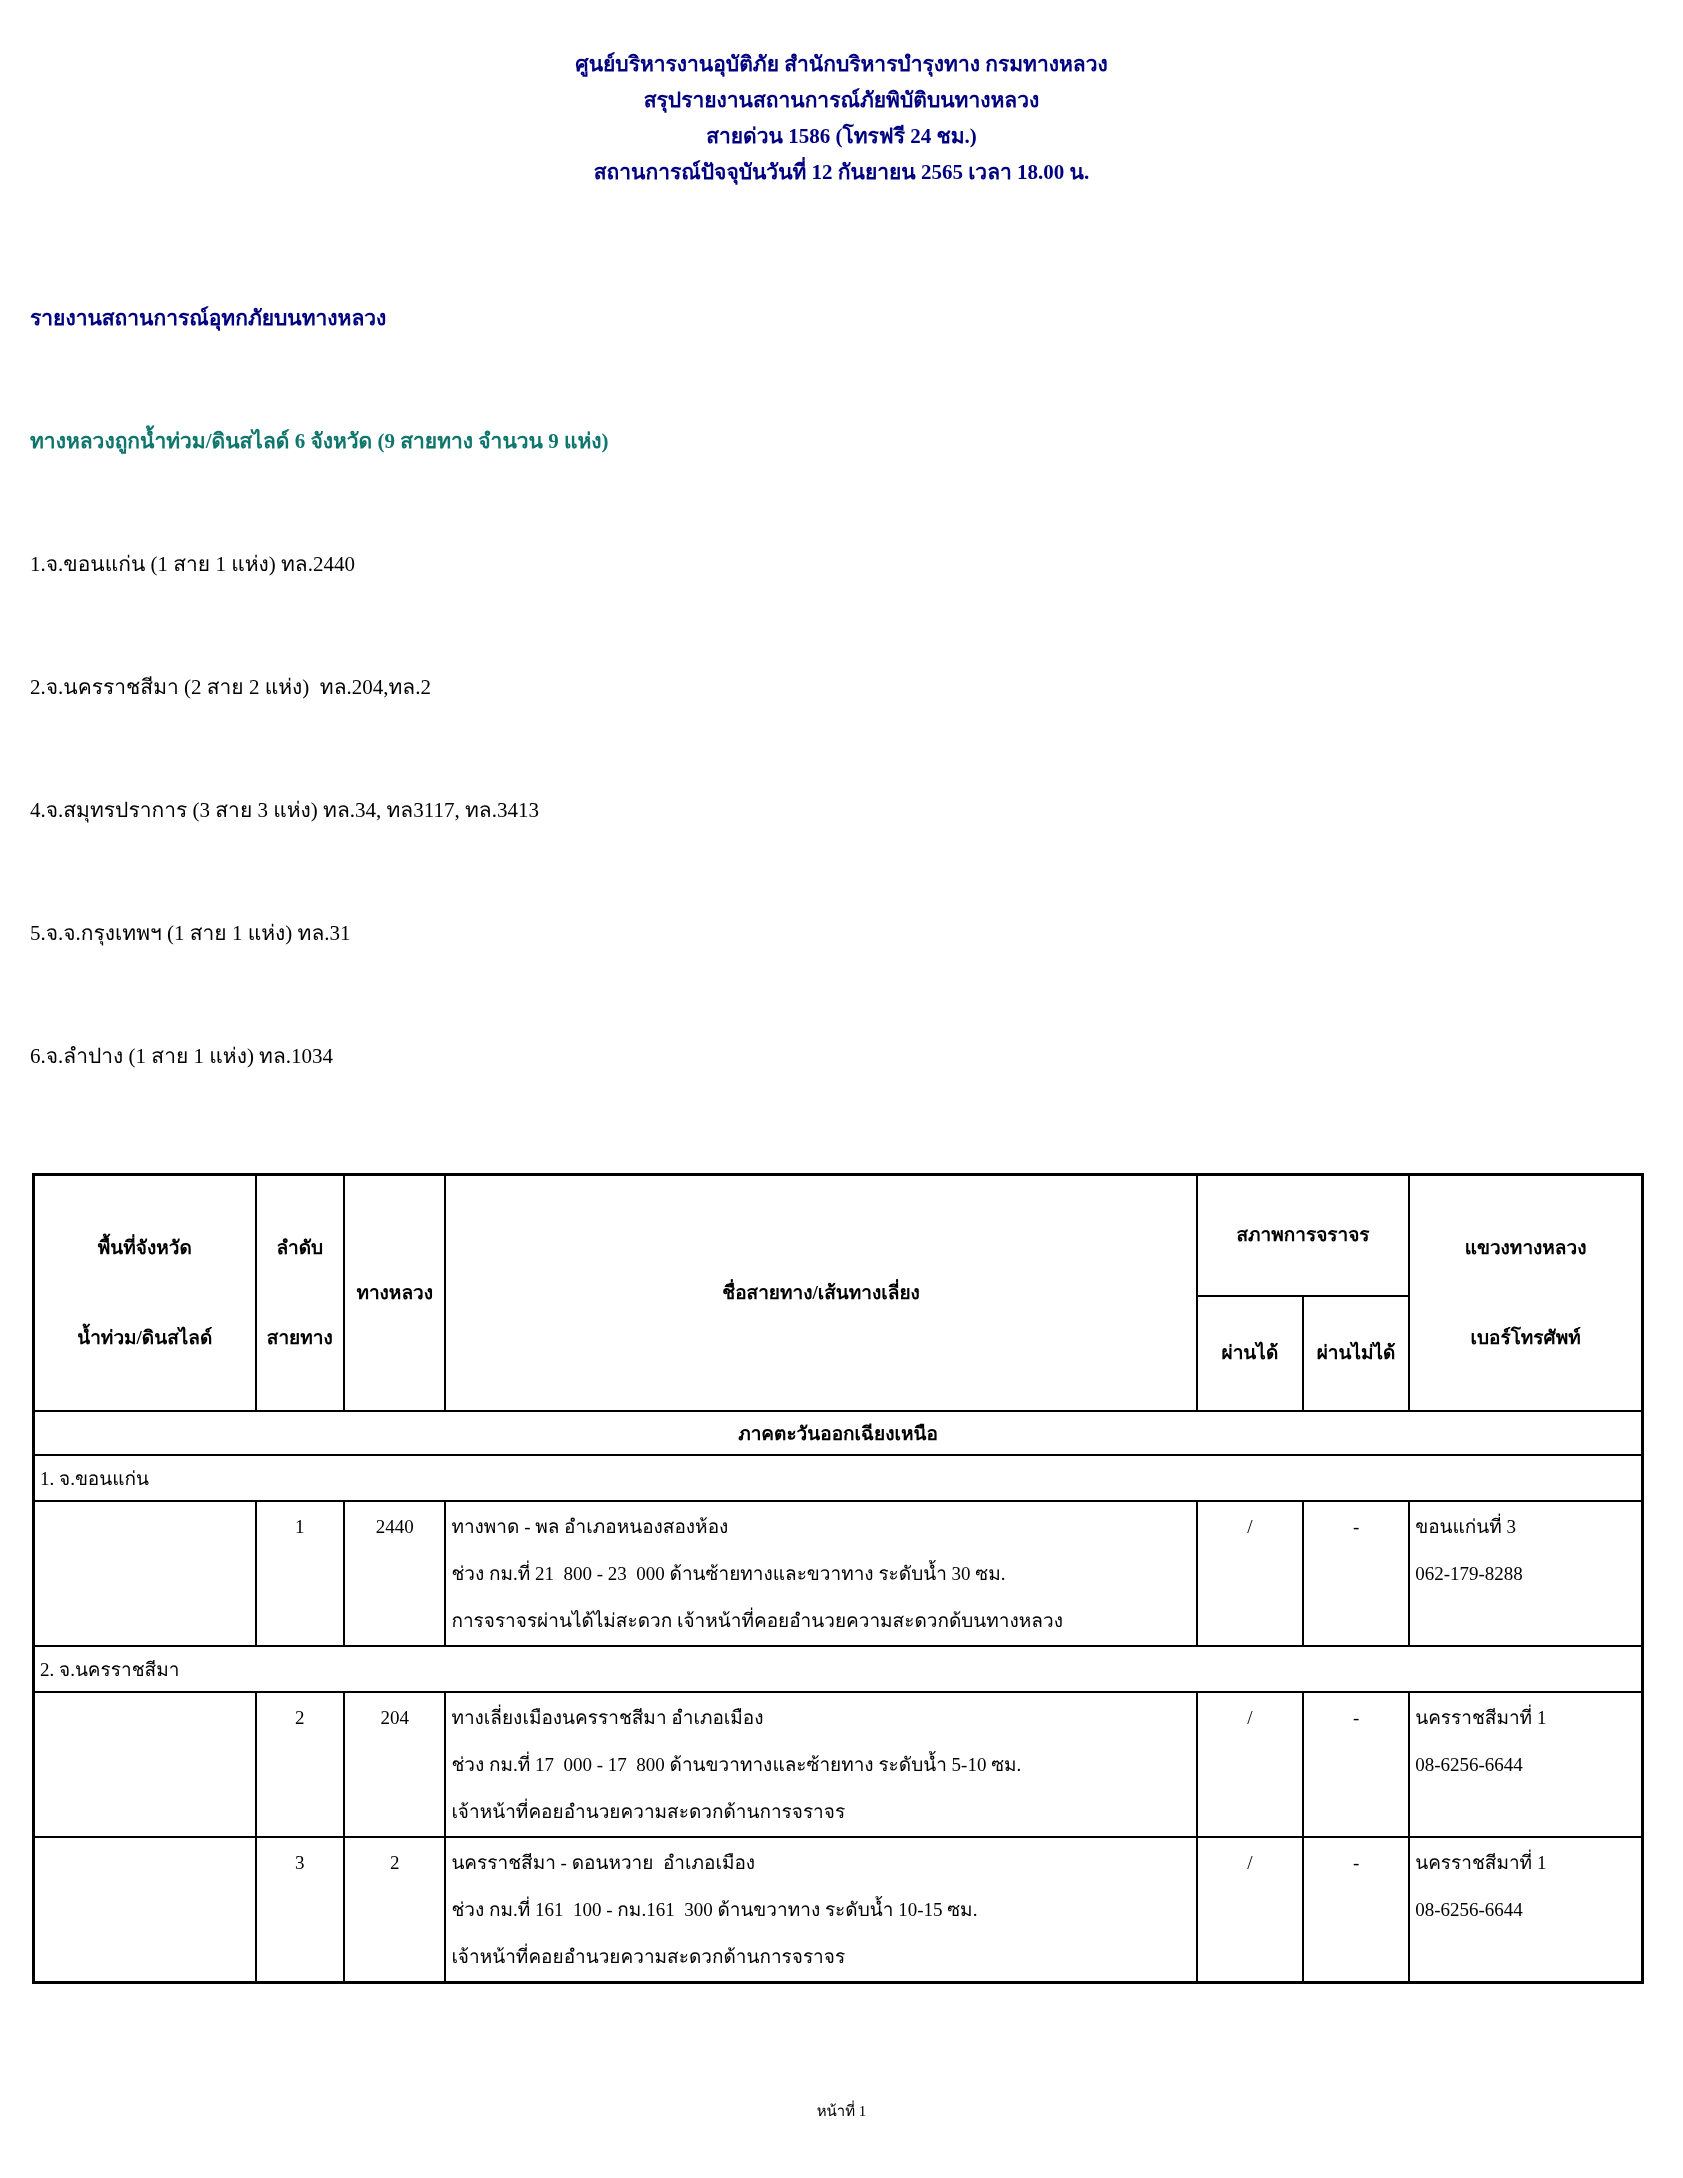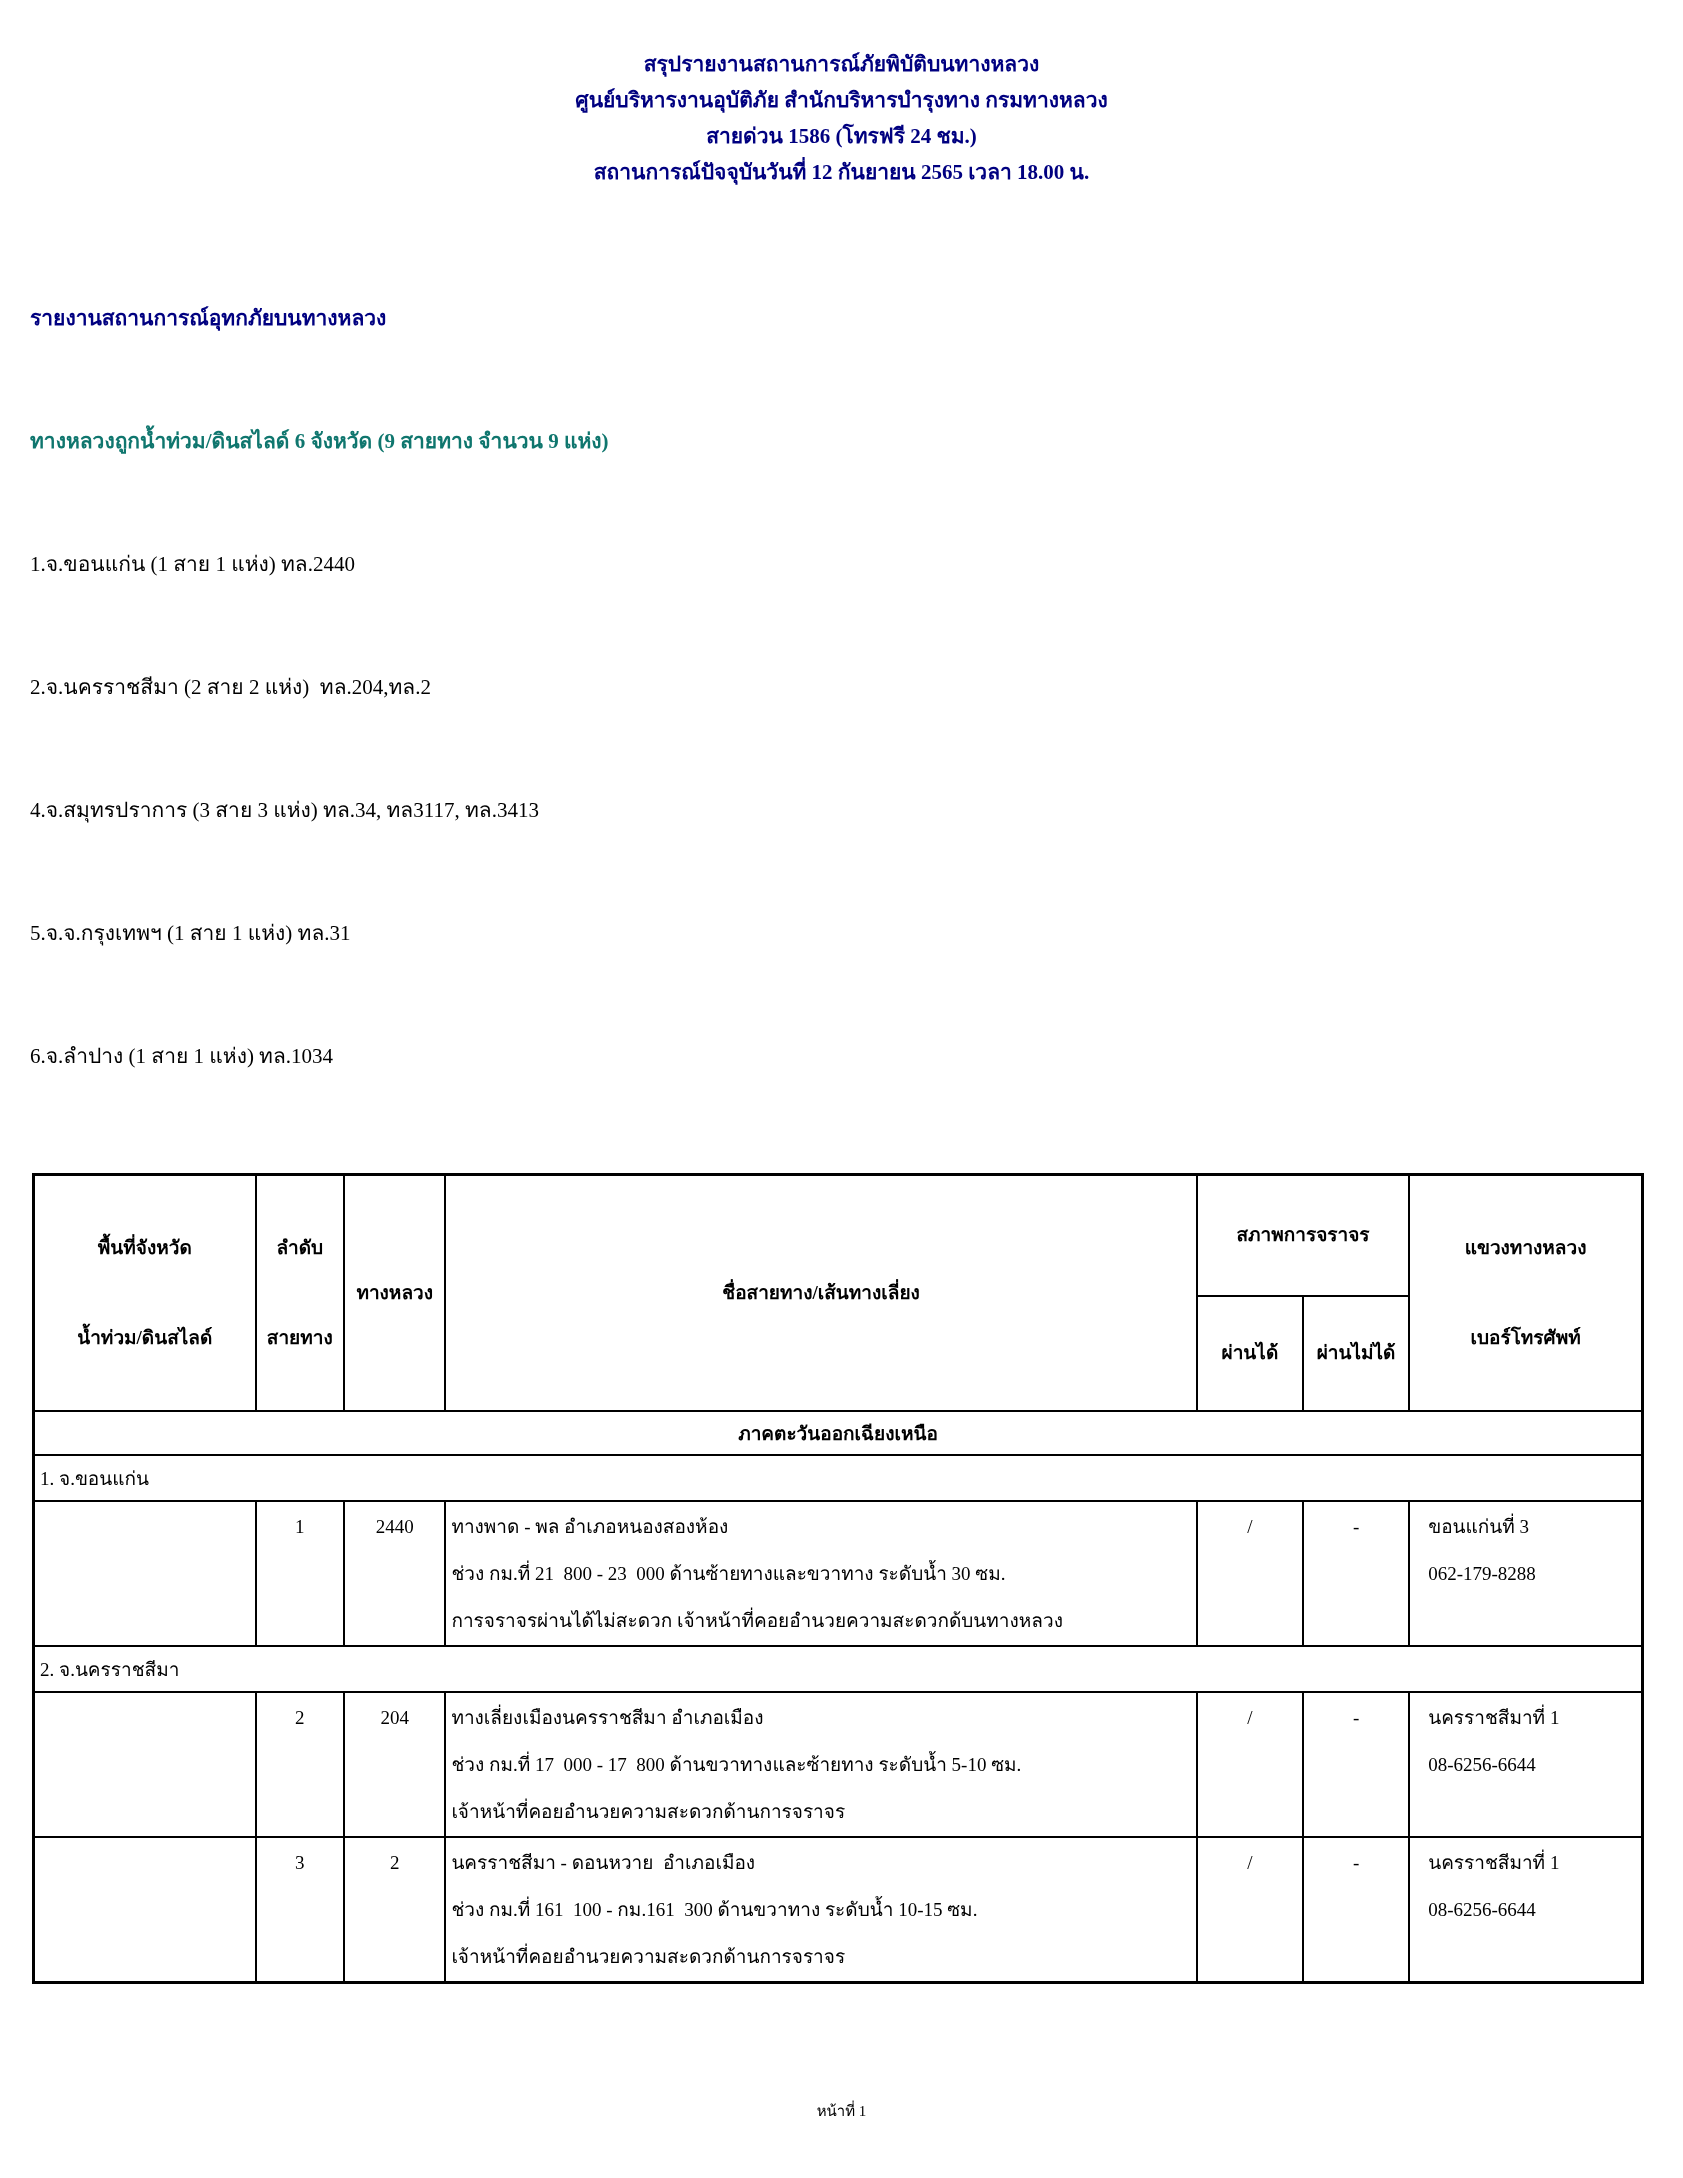--- a/index.html
+++ b/index.html
@@ -53,39 +53,39 @@
   }
   .province-row td {
     height: 42px;
     vertical-align: middle;
     padding-left: 5px;
   }
   .data-row td { vertical-align: top; height: 141px; }
   .data-row .cell-line { line-height: 47px; }
   .num-cell { text-align: center; }
   .route-cell { padding-left: 5px; }
-  .contact-cell { padding-left: 18px; }
+  .contact-cell { padding-left: 5px; }
   .traffic-cell { text-align: center; }
   .footer {
     position: absolute;
     left: 0; right: 0;
     bottom: 55px;
     text-align: center;
     font-size: 15px;
     color: #000;
   }
 </style>
 </head>
 <body>
 
 <div class="page">
 
   <div class="doc-header">
+    <div>ศูนย์บริหารงานอุบัติภัย สำนักบริหารบำรุงทาง กรมทางหลวง</div>
     <div>สรุปรายงานสถานการณ์ภัยพิบัติบนทางหลวง</div>
-    <div>ศูนย์บริหารงานอุบัติภัย สำนักบริหารบำรุงทาง กรมทางหลวง</div>
     <div>สายด่วน 1586 (โทรฟรี 24 ชม.)</div>
     <div>สถานการณ์ปัจจุบันวันที่  12 กันยายน 2565  เวลา 18.00 น.</div>
   </div>
 
   <div class="intro">
     <div class="report-title">รายงานสถานการณ์อุทกภัยบนทางหลวง</div>
     <div class="summary">ทางหลวงถูกน้ำท่วม/ดินสไลด์ 6 จังหวัด (9 สายทาง จำนวน 9 แห่ง)</div>
     <div class="plist">1.จ.ขอนแก่น (1 สาย 1 แห่ง) ทล.2440</div>
     <div class="plist">2.จ.นครราชสีมา (2 สาย 2 แห่ง)  ทล.204,ทล.2</div>
     <div class="plist">4.จ.สมุทรปราการ (3 สาย 3 แห่ง) ทล.34, ทล3117, ทล.3413</div>

